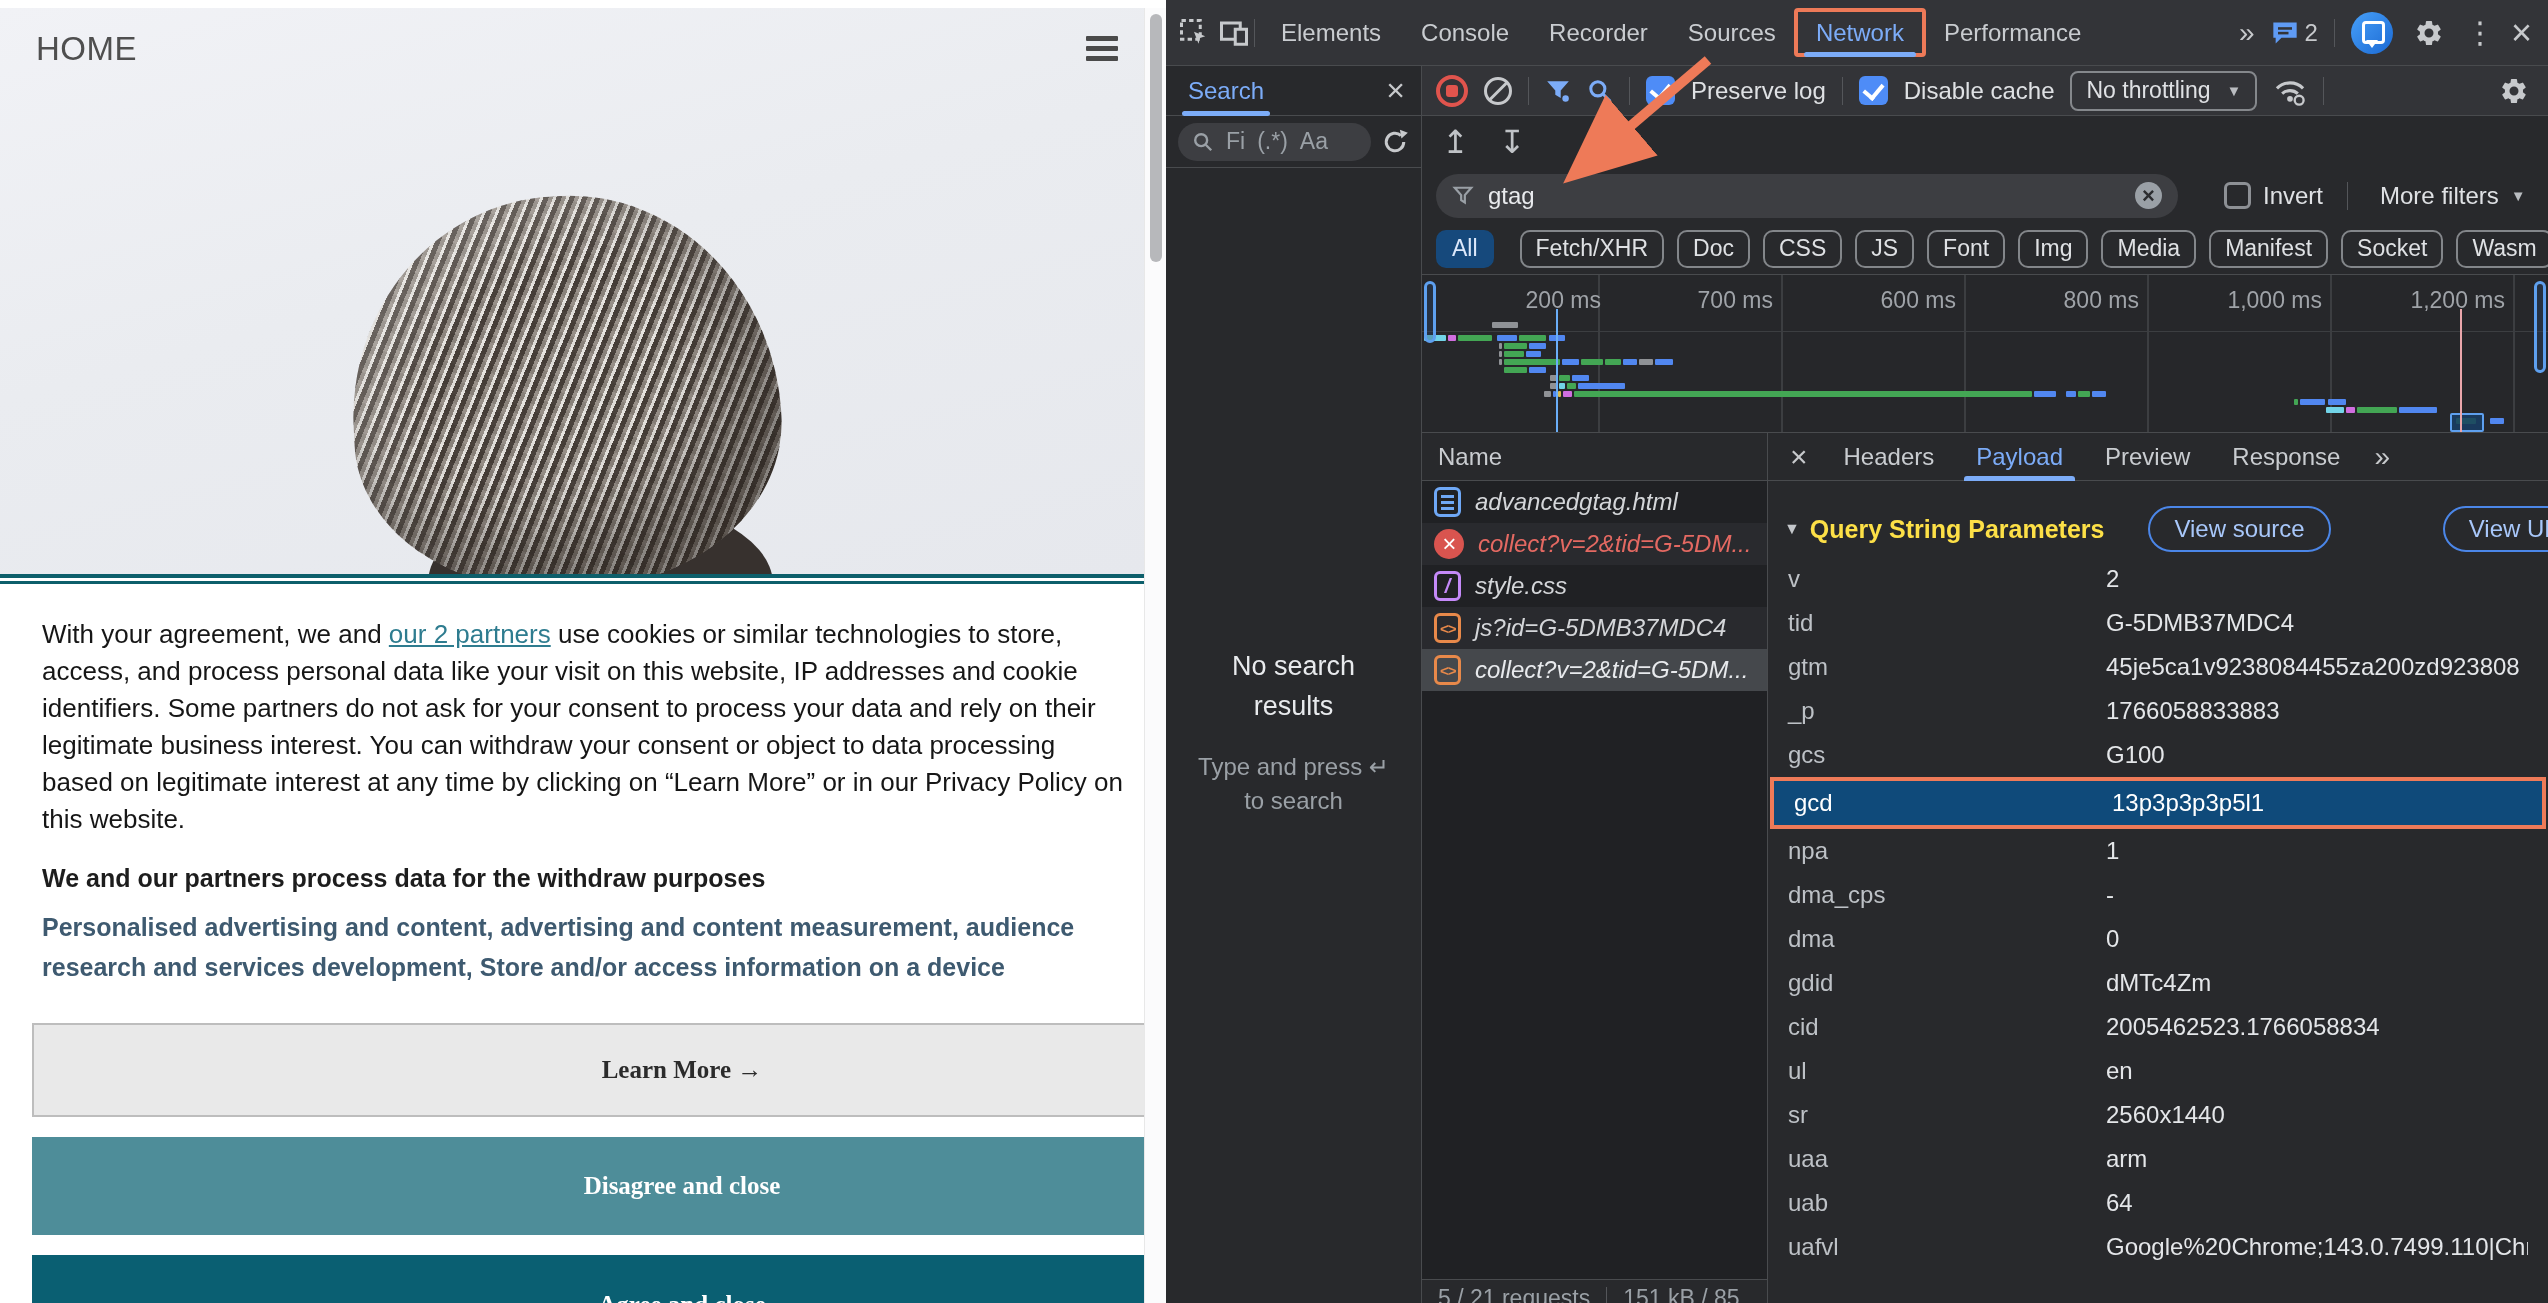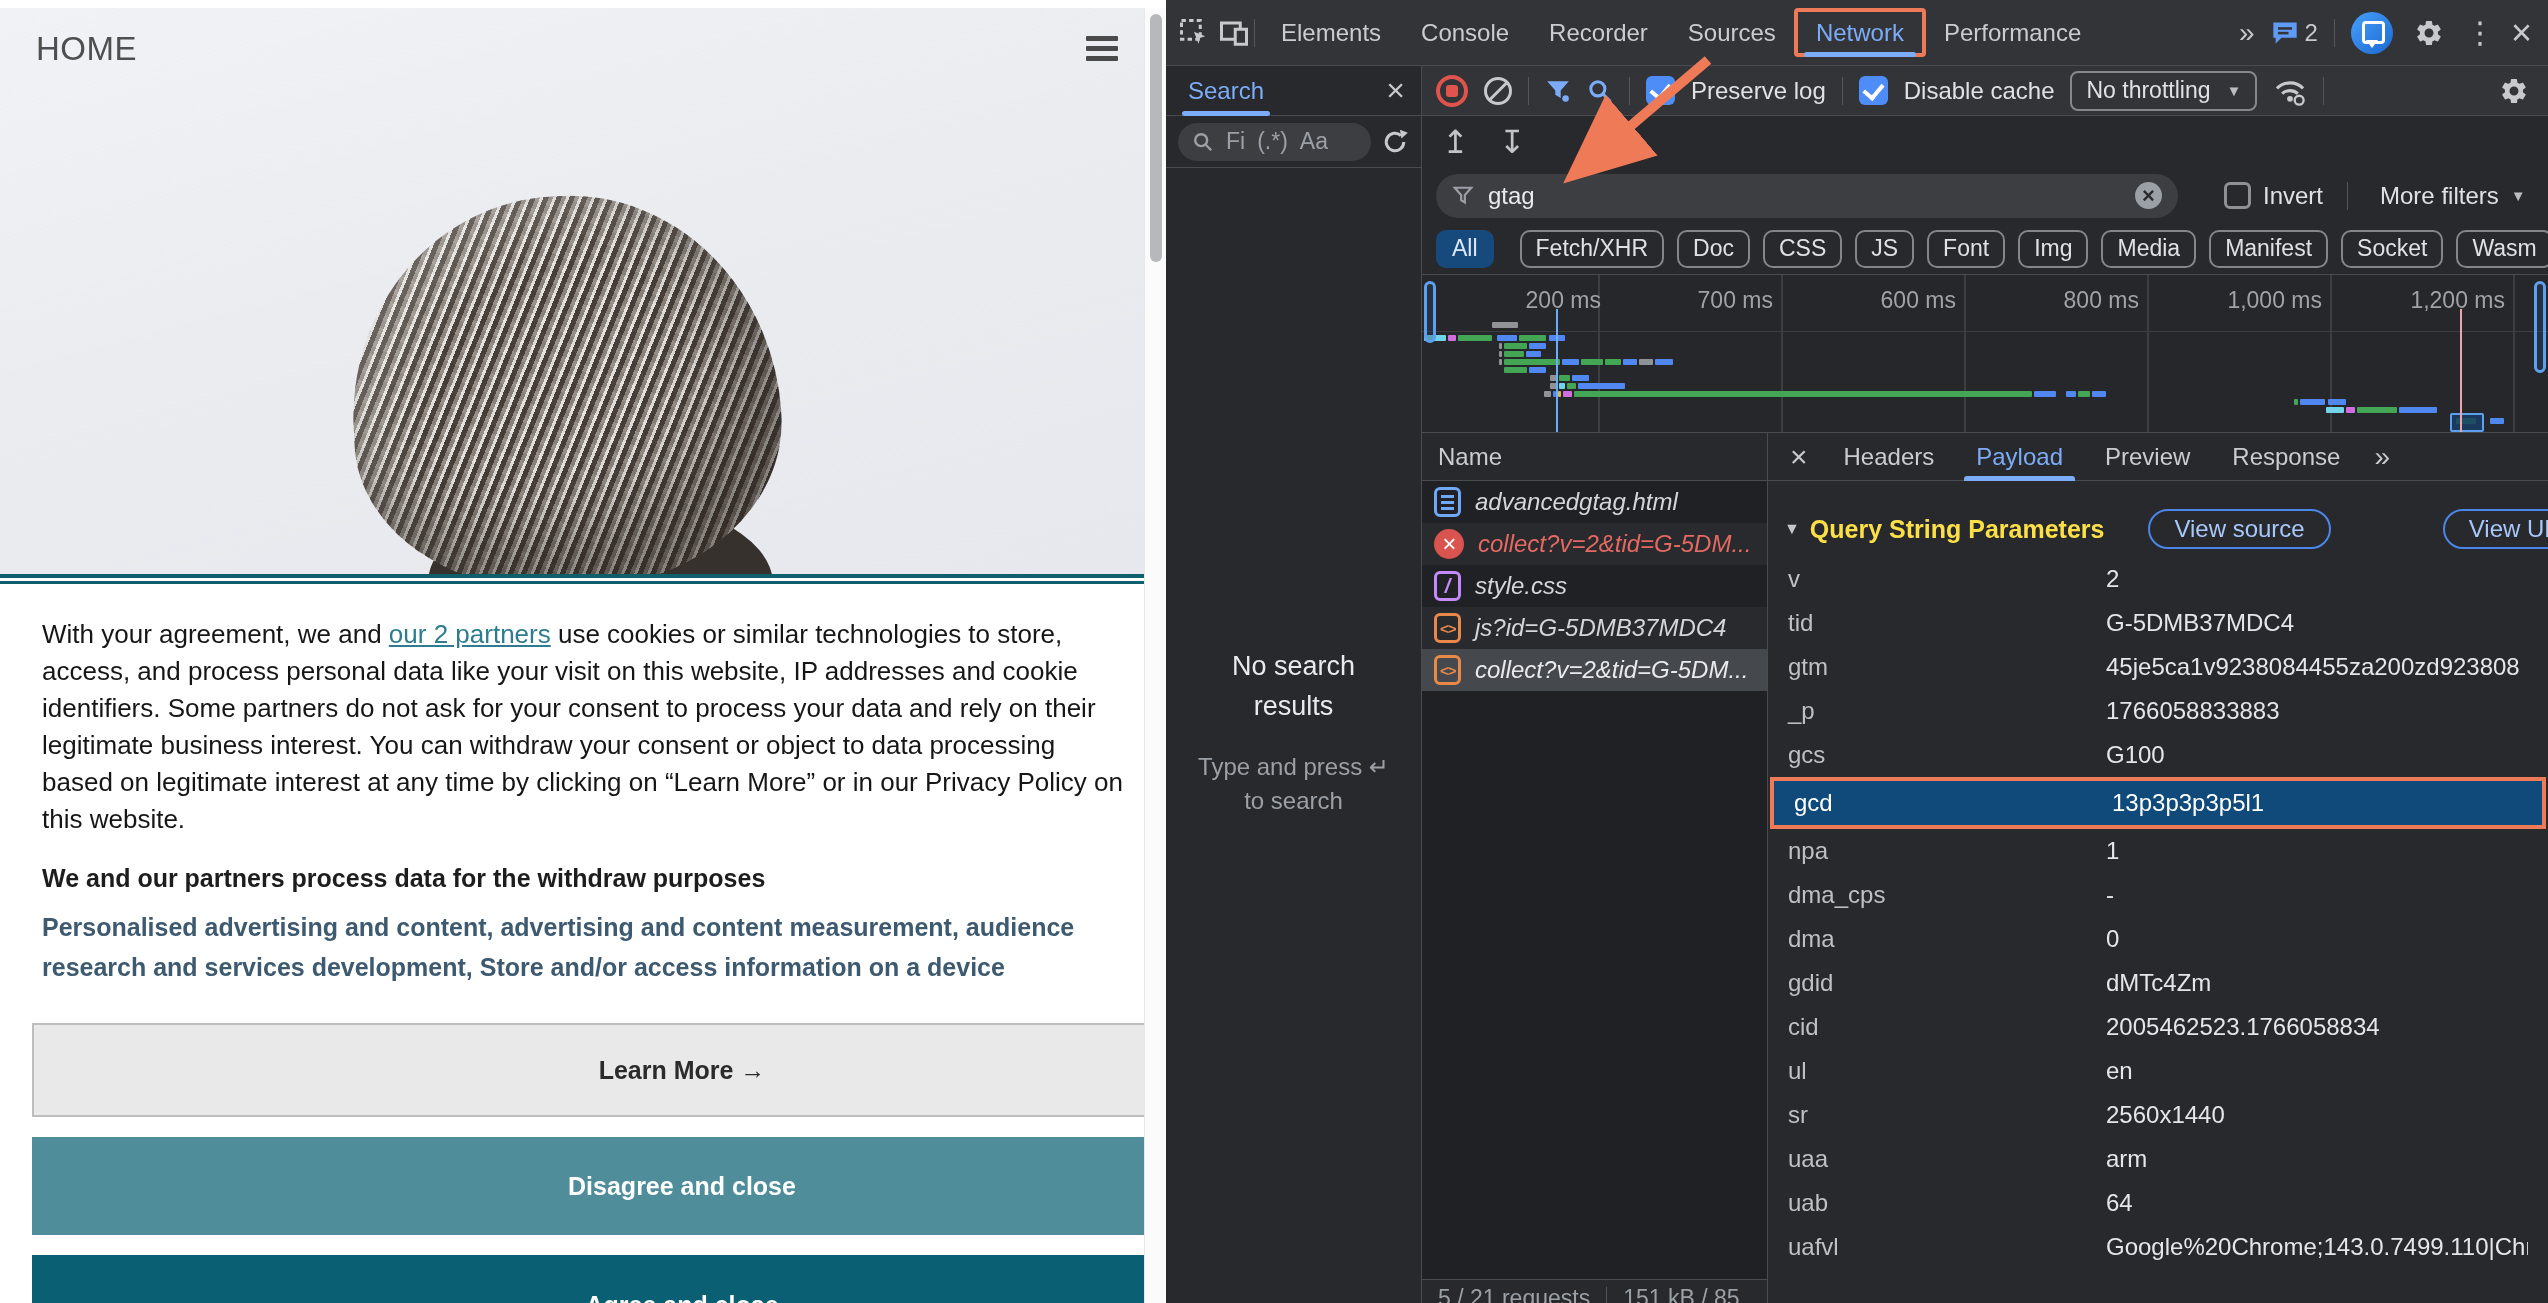--- a/index.html
+++ b/index.html
@@ -23,21 +23,21 @@
       border-radius:50% 50% 47% 47% / 58% 60% 42% 40%;
       transform:rotate(-3deg);
       box-shadow:inset -45px -55px 70px rgba(35,30,26,.5), inset 30px 25px 55px rgba(255,255,255,.22);}
   .teal-divider{position:absolute;left:0;top:566px;width:1144px;height:10px;
       background:linear-gradient(#0d5f6b 0 4px,#ffffff 4px 7px,#0d5f6b 7px 10px);}
   .consent{position:absolute;left:0;top:576px;width:1144px;background:#fff;}
   .para{margin:32px 42px 0;width:1086px;font-size:26px;line-height:37px;color:#161616;}
   .link{color:#2e7c8f;text-decoration:underline;cursor:pointer;}
   .purposes-h{margin:26px 42px 0;font-size:25px;font-weight:bold;color:#1d1d1d;}
   .purposes{margin:14px 42px 0;width:1092px;font-size:25px;font-weight:bold;line-height:40px;color:#3e5a70;}
-  .cbtn{display:block;width:1300px;margin:0 32px;border:none;cursor:pointer;font-size:25px;font-weight:600;}
+  .cbtn{display:block;width:1300px;margin:0 32px;border:none;cursor:pointer;font-size:25px;font-weight:600;font-family:Liberation Serif, serif;}
   .btn-learn{margin-top:36px;height:94px;background:#e9e9e9;border:2px solid #bdbdbd;color:#2b2b2b;}
   .btn-disagree{margin-top:20px;height:98px;background:#4e8d99;color:#fff;}
   .btn-agree{margin-top:20px;height:100px;background:#0a5f72;color:#fff;}
   .page-scrollbar{position:absolute;right:0;top:0;width:22px;height:1303px;background:#fbfbfc;border-left:1px solid #e8e8e8;}
   .page-scrollbar .thumb{position:absolute;left:5px;top:6px;width:12px;height:248px;border-radius:7px;background:#b7b8bb;}
 
   
   .devtools{position:absolute;left:1166px;top:0;width:1382px;height:1303px;background:#28292c;color:#d6d8db;font-size:24px;}
   .vsep{width:1px;height:28px;background:#54565a;flex:0 0 auto;}
 
@@ -128,21 +128,21 @@
   .det-tabs{height:48px;flex:0 0 48px;border-bottom:1px solid #494b4e;display:flex;align-items:center;gap:6px;padding:0 10px;}
   .det-close{padding:0 12px;font-size:30px;color:#c7c9cc;cursor:pointer;}
   .det-tab{position:relative;height:48px;line-height:48px;padding:0 18px;color:#c9ccd0;cursor:pointer;}
   .det-tab.active{color:#7cacf8;}
   .det-tab.active::after{content:"";position:absolute;left:6px;right:6px;bottom:0;height:5px;border-radius:3px 3px 0 0;background:#7cacf8;}
   .det-more{padding:0 10px;color:#c7c9cc;font-size:28px;}
   .det-body{flex:1;padding-top:20px;overflow:hidden;}
   .qsp-header{height:56px;display:flex;align-items:center;padding:0 0 0 16px;white-space:nowrap;}
   .tri{font-size:16px;color:#c4c7cb;margin-right:10px;}
   .qsp-title{font-size:25px;font-weight:bold;color:#fde047;text-align:center;}
-  .pill-btn{height:40px;border:2px solid #4b86e8;border-radius:24px;background:transparent;color:#a8c7fa;font-size:24px;padding:0 24px;display:flex;align-items:center;cursor:pointer;flex:0 0 auto;}
+  .pill-btn{height:46px;border:2px solid #4b86e8;border-radius:24px;background:transparent;color:#a8c7fa;font-size:24px;padding:0 24px;display:flex;align-items:center;cursor:pointer;flex:0 0 auto;}
   .pill-btn.src{margin-left:44px;}
   .pill-btn.url{margin-left:112px;}
   .params{}
   .param{height:44px;display:flex;align-items:center;padding:0 20px;}
   .pkey{width:318px;flex:0 0 318px;color:#bdc1c6;}
   .pval{color:#e4e6e9;white-space:nowrap;overflow:hidden;}
   .param.hl{height:52px;background:#0f4a7a;border:4px solid #ee7a58;margin:0 2px;}
   .param.hl .pkey,.param.hl .pval{color:#fff;}
 
   .annot-arrow{position:absolute;left:0;top:0;pointer-events:none;}

